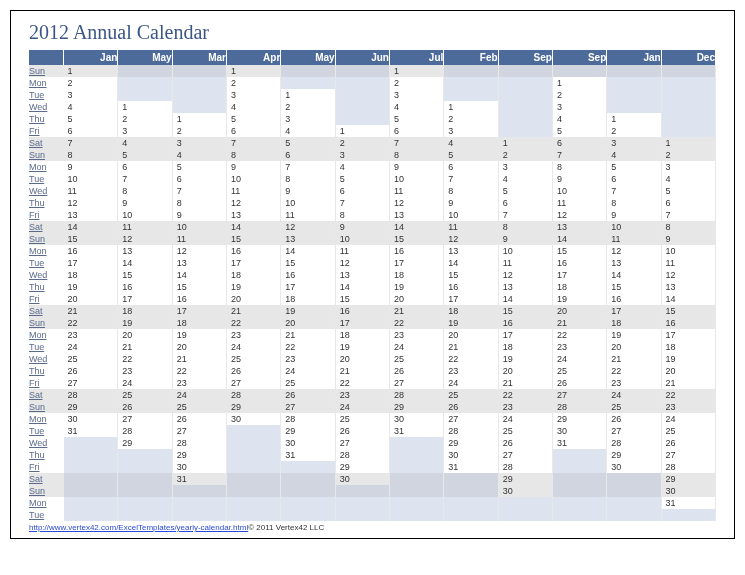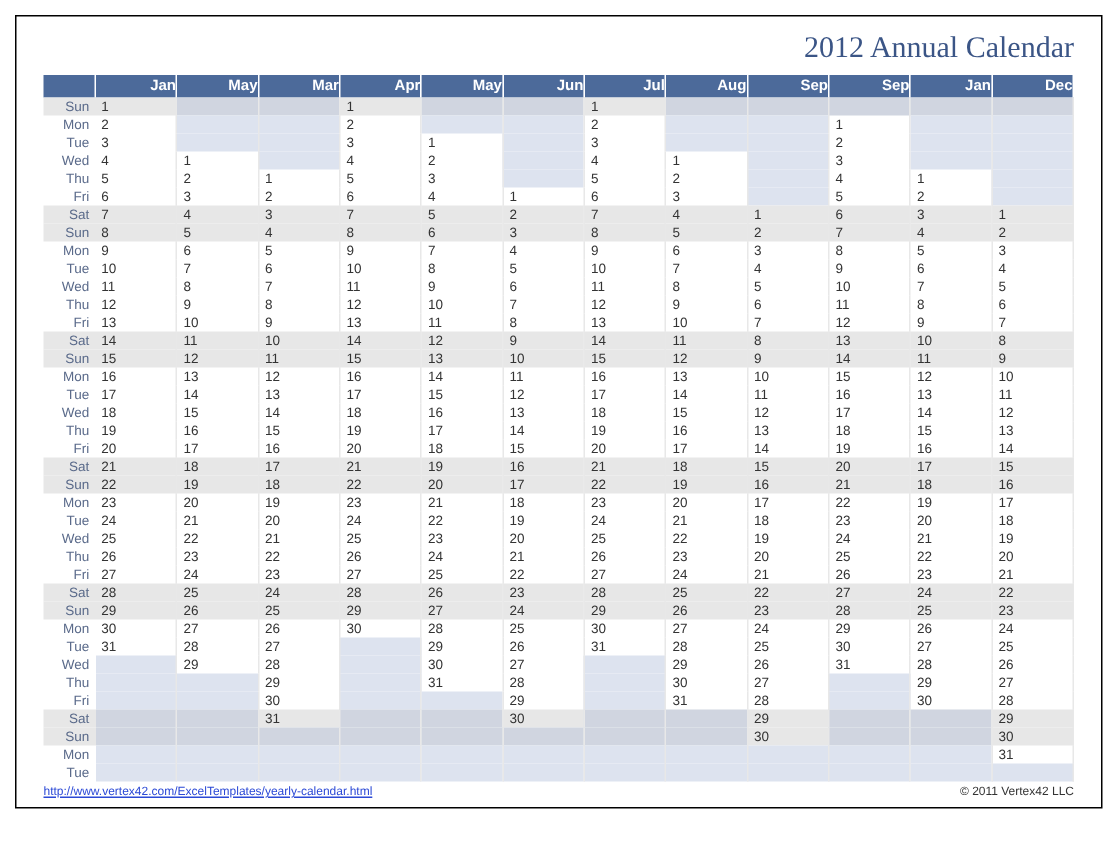--- a/index.html
+++ b/index.html
@@ -10,21 +10,21 @@
     background: #fff;
     width: 745px;
     box-sizing: border-box;
   }
   .page {
     border: 1px solid #000;
     padding: 10px 18px 6px 18px;
     box-sizing: border-box;
   }
   .title {
-    text-align: right;
+    text-align: left;
     color: #3b5586;
     font-size: 20px;
     font-family: "Times New Roman", serif;
     font-weight: normal;
     margin: 0 0 6px 0;
   }
   table {
     border-collapse: collapse;
     width: 100%;
     table-layout: fixed;
@@ -38,24 +38,24 @@
     padding: 2px 0;
     border-right: 1px solid #fff;
   }
   th.dowhead {
     background: #4c6a9a;
     width: 34px;
   }
   td.dow {
     color: #5a6a8a;
     font-size: 9px;
-    text-align: right;
     padding: 0 4px 0 0;
     height: 12px;
     line-height: 12px;
+    text-decoration: underline;
   }
   td.cell {
     font-size: 9px;
     color: #333;
     text-align: left;
     padding: 0 0 0 4px;
     height: 12px;
     line-height: 12px;
     border-right: 1px solid #e8e8e8;
   }
@@ -63,21 +63,21 @@
     background: #e7e7e7;
   }
   td.off {
     background: #dde3ef;
   }
   tr.wkend td.off {
     background: #d0d5e0;
   }
   .footer {
     display: flex;
-    justify-content: space-between;
+    justify-content: flex-start;
     font-size: 8px;
     margin-top: 2px;
   }
   .footer a {
     color: #2b49d6;
     text-decoration: underline;
   }
   .copy {
     color: #333;
   }
@@ -93,21 +93,21 @@
     <thead>
       <tr id="hdr">
         <th class="dowhead month"></th>
       <th class="month">Jan</th>
           <th class="month">May</th>
           <th class="month">Mar</th>
           <th class="month">Apr</th>
           <th class="month">May</th>
           <th class="month">Jun</th>
           <th class="month">Jul</th>
-          <th class="month">Aug</th>
+          <th class="month">Feb</th>
           <th class="month">Sep</th>
           <th class="month">Sep</th>
           <th class="month">Jan</th>
           <th class="month">Dec</th>
         </tr>
     </thead>
     <tbody id="body">
         <tr class="wkend">
           <td class="dow">Sun</td>
           <td class="cell">1</td>

